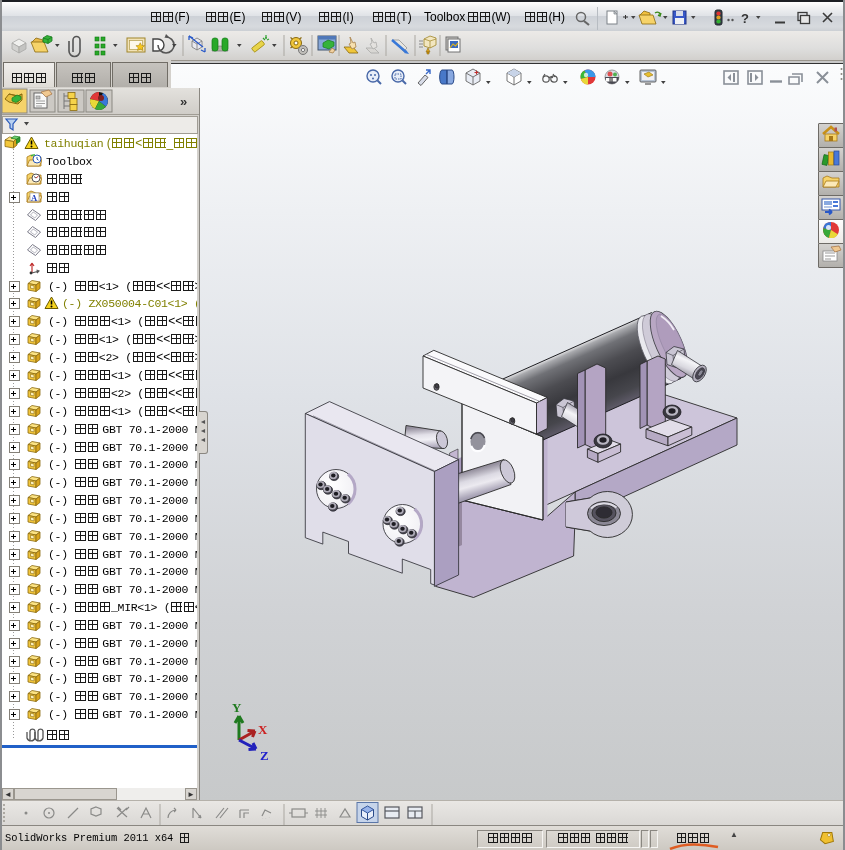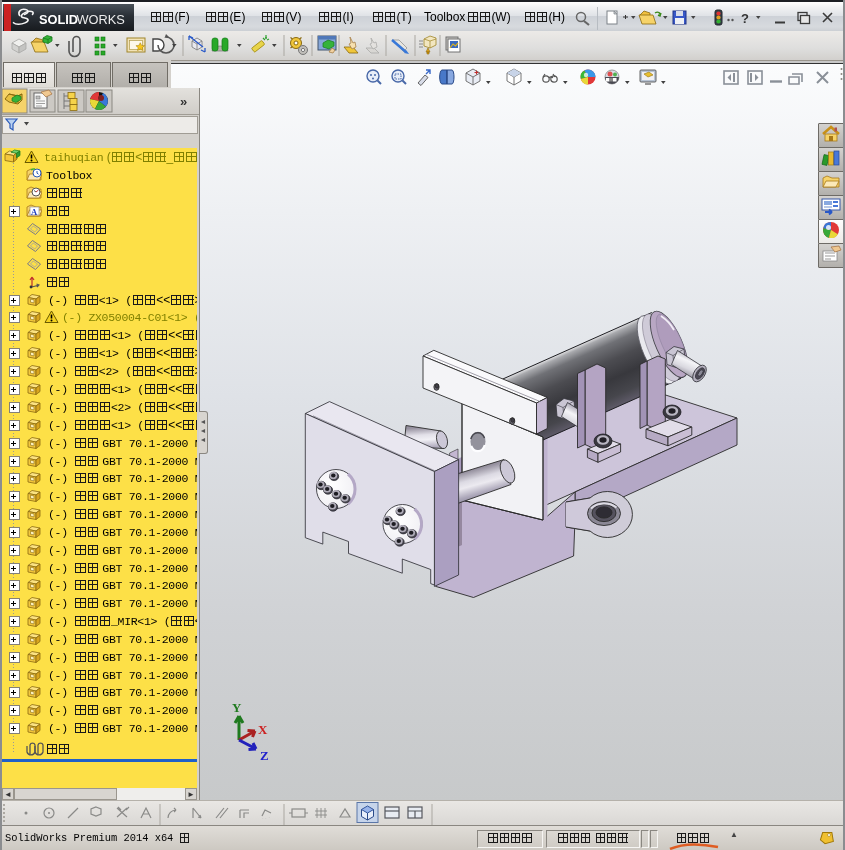--- a/index.html
+++ b/index.html
@@ -30,44 +30,33 @@
 #toolbar1{left:0;top:31px;width:845px;height:29px;
  background:linear-gradient(#eceae7,#dededd 60%,#d2d0cd);border-bottom:1px solid #9a958c;}
 #tabrow{left:0;top:60px;width:171px;height:28px;background:#d4d1cc;}
 .tab{position:absolute;top:2px;height:25px;border:1px solid #716d66;border-bottom:none;}
 #viewport{left:171px;top:63px;width:674px;height:737px;
  background:linear-gradient(#fbfcfd,#eef0f3 20%,#dfe2e7 45%,#d0d2d5 75%,#c7c9ca 100%);
  border-top:1px solid #333;overflow:hidden;}
 #lpanel{left:0;top:88px;width:199px;height:712px;background:#d4d1cc;border-right:1px solid #8a8781;}
 #ptool{position:absolute;left:0;top:0;width:199px;height:26px;background:linear-gradient(#e3e1dd,#d0cdc8);border-bottom:1px solid #a09c94;}
 #filterrow{position:absolute;left:2px;top:28px;width:194px;height:16px;background:#edebe8;border:1px solid #a09c94;}
-#tree{position:absolute;left:2px;top:60px;width:195px;height:699px;background:#fde047;font-size:12px;overflow:hidden;}
+#tree{position:absolute;left:2px;top:46px;width:195px;height:699px;background:#ffffff;font-size:12px;overflow:hidden;}
 .trow{position:absolute;left:0;height:18px;white-space:nowrap;color:#000;line-height:18px;}
 .exp{position:absolute;width:9px;height:9px;background:#fff;border:1px solid #848078;}
 .exp:before{content:"";position:absolute;left:1px;top:3.5px;width:5px;height:1.2px;background:#000;}
 .exp:after{content:"";position:absolute;left:3px;top:1.5px;width:1.2px;height:5px;background:#000;}
 .tbtn{position:absolute;left:818px;width:26px;height:23px;background:linear-gradient(#d4d2cf,#b2b0ac);border:1px solid #6e6b66;border-radius:1px;}
 #btoolbar{left:0;top:800px;width:845px;height:25px;background:linear-gradient(#e9e7e4,#d9d7d4);border-top:1px solid #b5b1aa;}
 #statusbar{left:0;top:825px;width:845px;height:25px;background:linear-gradient(#e0ddd8,#ccc8c1);border-top:1px solid #8a8781;font-size:12px;}
 .sunk{position:absolute;top:4px;height:16px;border:1px solid;border-color:#8a8781 #f6f5f3 #f6f5f3 #8a8781;line-height:15px;font-size:12px;}
 svg{display:block;}
 </style></head>
 <body>
 <div class="abs" id="titlebar">
- <div class="abs" id="logo">
-      <div class="red"></div>
-  <svg width="131" height="28" viewBox="0 0 131 28">
-   <g stroke="#f5f5f5" fill="none" stroke-width="1.6" stroke-linecap="round">
-    <path d="M16.5 11.5 C14.5 7.5 18 4.5 22.5 5.5 C26.5 6.4 25.5 9.2 21.5 10.4"></path>
-    <path d="M29.5 10.5 C32 7.5 27 6.2 22.5 8.4 C18 10.6 16.5 13 21 13.8 C26 14.7 26.5 16.8 22 18.9 C17.5 20.9 12.5 20.7 10.5 18.7"></path>
-   </g>
-   <text x="36" y="19.5" fill="#fff" font-size="12.8" font-weight="bold" font-family="Liberation Sans">SOLID</text>
-   <text x="73.5" y="19.5" fill="#ececec" font-size="12.8" font-family="Liberation Sans">WORKS</text>
-  </svg>
- </div>
 <div class="abs" style="left:0;top:8px;height:16px;font-size:12px;">
 <span style="position:absolute;left:150px;top:0;white-space:nowrap;"><span class="c"></span><span class="c"></span>(F)</span>
 <span style="position:absolute;left:205px;top:0;white-space:nowrap;"><span class="c"></span><span class="c"></span>(E)</span>
 <span style="position:absolute;left:261px;top:0;white-space:nowrap;"><span class="c"></span><span class="c"></span>(V)</span>
 <span style="position:absolute;left:318px;top:0;white-space:nowrap;"><span class="c"></span><span class="c"></span>(I)</span>
 <span style="position:absolute;left:372px;top:0;white-space:nowrap;"><span class="c"></span><span class="c"></span>(T)</span>
 <span style="position:absolute;left:424px;top:0;white-space:nowrap;">Toolbox</span>
 <span style="position:absolute;left:467px;top:0;white-space:nowrap;"><span class="c"></span><span class="c"></span>(W)</span>
 <span style="position:absolute;left:524px;top:0;white-space:nowrap;"><span class="c"></span><span class="c"></span>(H)</span>
 </div>
@@ -998,21 +987,21 @@
     </g>
 <g fill="none" stroke="#55585e" stroke-width="1.2">
       <rect x="385" y="7" width="14" height="11" fill="#e8ecf2"></rect>
       <path d="M385 11 h14"></path>
       <rect x="408" y="7" width="14" height="11" fill="#e8ecf2"></rect>
       <path d="M408 11 h14 M415 11 v7"></path>
     </g>
 <line x1="432" y1="4" x2="432" y2="25" stroke="#aaa7a1" stroke-width="1"></line>
 </svg>
 <div class="abs" id="statusbar">
- <span style="position:absolute;left:5px;top:6px;font-size:10.4px;letter-spacing:0px" class="mono">SolidWorks Premium 2014 x64</span>
+ <span style="position:absolute;left:5px;top:6px;font-size:10.4px;letter-spacing:0px" class="mono">SolidWorks Premium 2011 x64</span>
  <span style="position:absolute;left:179px;top:5px;"><span class="c sm"></span></span>
  <span class="sunk" style="left:477px;width:64px;text-align:center"><span class="c sm"></span><span class="c sm"></span><span class="c sm"></span><span class="c sm"></span></span>
  <span class="sunk" style="left:546px;width:92px;text-align:center"><span class="c sm"></span><span class="c sm"></span><span class="c sm"></span>&nbsp;<span class="c sm"></span><span class="c sm"></span><span class="c sm"></span></span>
  <span class="sunk" style="left:641px;width:6px;"></span>
  <span class="sunk" style="left:650px;width:6px;"></span>
  <span style="position:absolute;left:676px;top:5px"><span class="c sm"></span><span class="c sm"></span><span class="c sm"></span></span>
  <span style="position:absolute;left:730px;top:4px;font-size:8px;color:#444">▲</span>
  <svg style="position:absolute;left:818px;top:3px" width="20" height="18" viewBox="0 0 20 18">
   <path d="M3 8 L10 2 L17 8 L12 15 L6 15 Z" fill="#f0c030" stroke="#a07808" stroke-width="1" transform="rotate(40 10 8)"></path>
   <circle cx="11" cy="6" r="1.5" fill="#fff" stroke="#a07808" stroke-width=".6"></circle>

